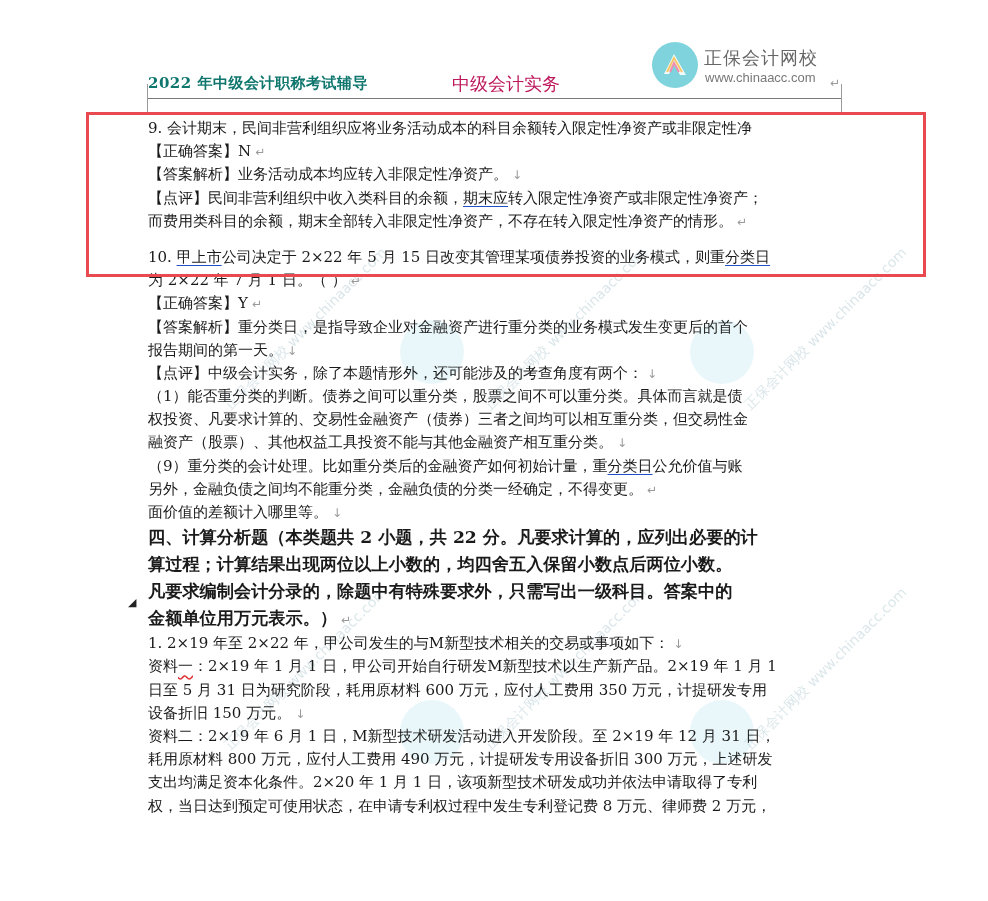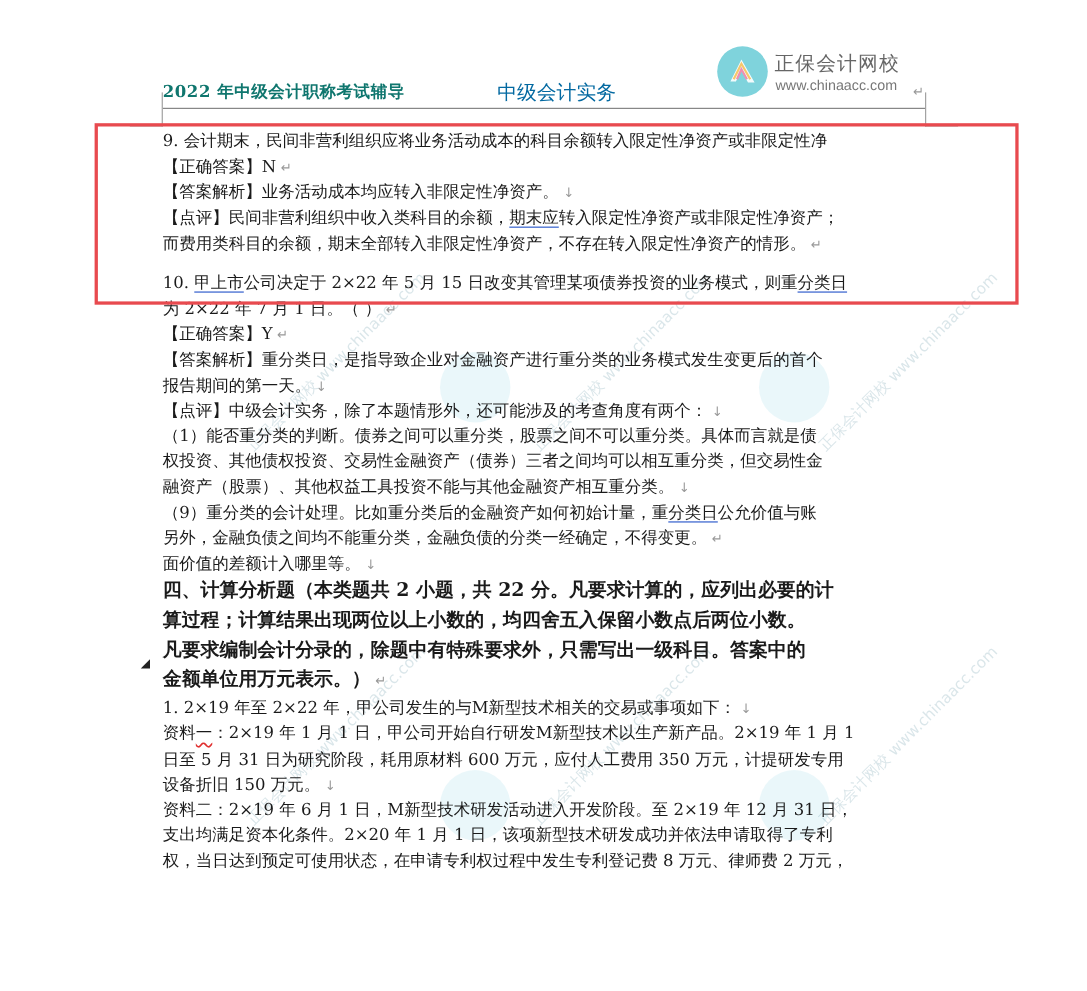--- a/index.html
+++ b/index.html
@@ -6,21 +6,21 @@
   body {
     width: 988px; height: 901px; background: #ffffff; position: relative; overflow: hidden;
     font-family: "DejaVu Serif", "Liberation Serif", serif; color: #1a1a1a;
   }
   .page { position: absolute; left: 0; top: 0; width: 988px; height: 901px; }
   .hdr-left {
     position: absolute; left: 148px; top: 74px; font-size: 15px; font-weight: bold; color: #0f766e;
     letter-spacing: 0.5px;
   }
   .hdr-center {
-    position: absolute; left: 452px; top: 72px; font-size: 18px; color: #0369a1;
+    position: absolute; left: 452px; top: 72px; font-size: 18px; color: #be185d;
   }
   .hdr-line { position: absolute; left: 148px; top: 98px; width: 693px; height: 1px; background: #7a7a7a; }
   .corner-l-v { position: absolute; left: 147px; top: 84px; width: 1px; height: 31px; background: #9a9a9a; }
   .corner-l-h { position: absolute; left: 118px; top: 114px; width: 30px; height: 1px; background: #9a9a9a; }
   .corner-r-v { position: absolute; left: 841px; top: 84px; width: 1px; height: 31px; background: #9a9a9a; }
   .corner-r-h { position: absolute; left: 841px; top: 114px; width: 30px; height: 1px; background: #9a9a9a; }
 
   .logo { position: absolute; left: 652px; top: 42px; width: 46px; height: 46px; border-radius: 50%; background: #7fd3dc; }
   .logo svg { position: absolute; left: 0; top: 0; }
   .logo-cn {
@@ -100,38 +100,39 @@
     <div class="line"><span>【点评】</span><span>民间非营利组织中收入类科目的余额，</span><span class="u">期末应</span><span>转入限定性净资产或非限定性净资产；</span></div>
     <div class="line"><span>而费用类科目的余额，期末全部转入非限定性净资产，不存在转入限定性净资产的情形。</span><span class="pm">↵</span></div>
 
     <div class="line" style="margin-top:13px;"><span>10. </span><span class="u">甲上市</span><span>公司决定于 2×22 年 5 月 15 日改变其管理某项债券投资的业务模式，则重</span><span class="u">分类日</span></div>
     <div class="line"><span>为 2×22 年 7 月 1 日。（  ）</span><span class="pm">↵</span></div>
     <div class="line"><span>【正确答案】</span><span>Y</span><span class="pm">↵</span></div>
     <div class="line"><span>【答案解析】重分类日，是指导致企业对金融资产进行重分类的业务模式发生变更后的首个</span></div>
     <div class="line"><span>报告期间的第一天。</span><span class="pm">↓</span></div>
     <div class="line"><span>【点评】中级会计实务，除了本题情形外，还可能涉及的考查角度有两个：</span><span class="pm">↓</span></div>
     <div class="line"><span>（1）能否重分类的判断。债券之间可以重分类，股票之间不可以重分类。具体而言就是债</span></div>
-    <div class="line"><span>权投资、其他债权投资、交易性金融资产（债券）三者之间均可以相互重分类，但交易性金</span></div>
+    <div class="line"><span>权投资、凡要求计算的、交易性金融资产（债券）三者之间均可以相互重分类，但交易性金</span></div>
     <div class="line"><span>融资产（股票）、其他权益工具投资不能与其他金融资产相互重分类。</span><span class="pm">↓</span></div>
     <div class="line"><span>（9）重分类的会计处理。比如重分类后的金融资产如何初始计量，重</span><span class="u">分类日</span><span>公允价值与账</span></div>
     <div class="line"><span>另外，金融负债之间均不能重分类，金融负债的分类一经确定，不得变更。</span><span class="pm">↵</span></div>
     <div class="line"><span>面价值的差额计入哪里等。</span><span class="pm">↓</span></div>
 
     <div class="section">
       <div class="line"><span>四、计算分析题（本类题共 2 小题，共 22 分。凡要求计算的，应列出必要的计</span></div>
       <div class="line"><span>算过程；计算结果出现两位以上小数的，均四舍五入保留小数点后两位小数。</span></div>
       <div class="line"><span>凡要求编制会计分录的，除题中有特殊要求外，只需写出一级科目。答案中的</span></div>
       <div class="line"><span>金额单位用万元表示。）</span><span class="pm" style="font-weight:normal">↵</span></div>
     </div>
 
     <div class="line"><span>1. 2×19 年至 2×22 年，甲公司发生的与M新型技术相关的交易或事项如下：</span><span class="pm">↓</span></div>
     <div class="line"><span>资料</span><span class="squig">一</span><span>：2×19 年 1 月 1 日，甲公司开始自行研发M新型技术以生产新产品。2×19 年 1 月 1</span></div>
     <div class="line"><span>日至 5 月 31 日为研究阶段，耗用原材料 600 万元，应付人工费用 350 万元，计提研发专用</span></div>
     <div class="line"><span>设备折旧 150 万元。</span><span class="pm">↓</span></div>
     <div class="line"><span>资料二：2×19 年 6 月 1 日，M新型技术研发活动进入开发阶段。至 2×19 年 12 月 31 日，</span></div>
+    <div class="line"><span>耗用原材料 800 万元，应付人工费用 490 万元，计提研发专用设备折旧 300 万元，上述研发</span></div>
     <div class="line"><span>支出均满足资本化条件。2×20 年 1 月 1 日，该项新型技术研发成功并依法申请取得了专利</span></div>
     <div class="line"><span>权，当日达到预定可使用状态，在申请专利权过程中发生专利登记费 8 万元、律师费 2 万元，</span></div>
   </div>
 
   <span class="tri" style="top:596px;">◢</span>
 
   <div class="highlight-box"></div>
 </div>
 
 </body></html>

